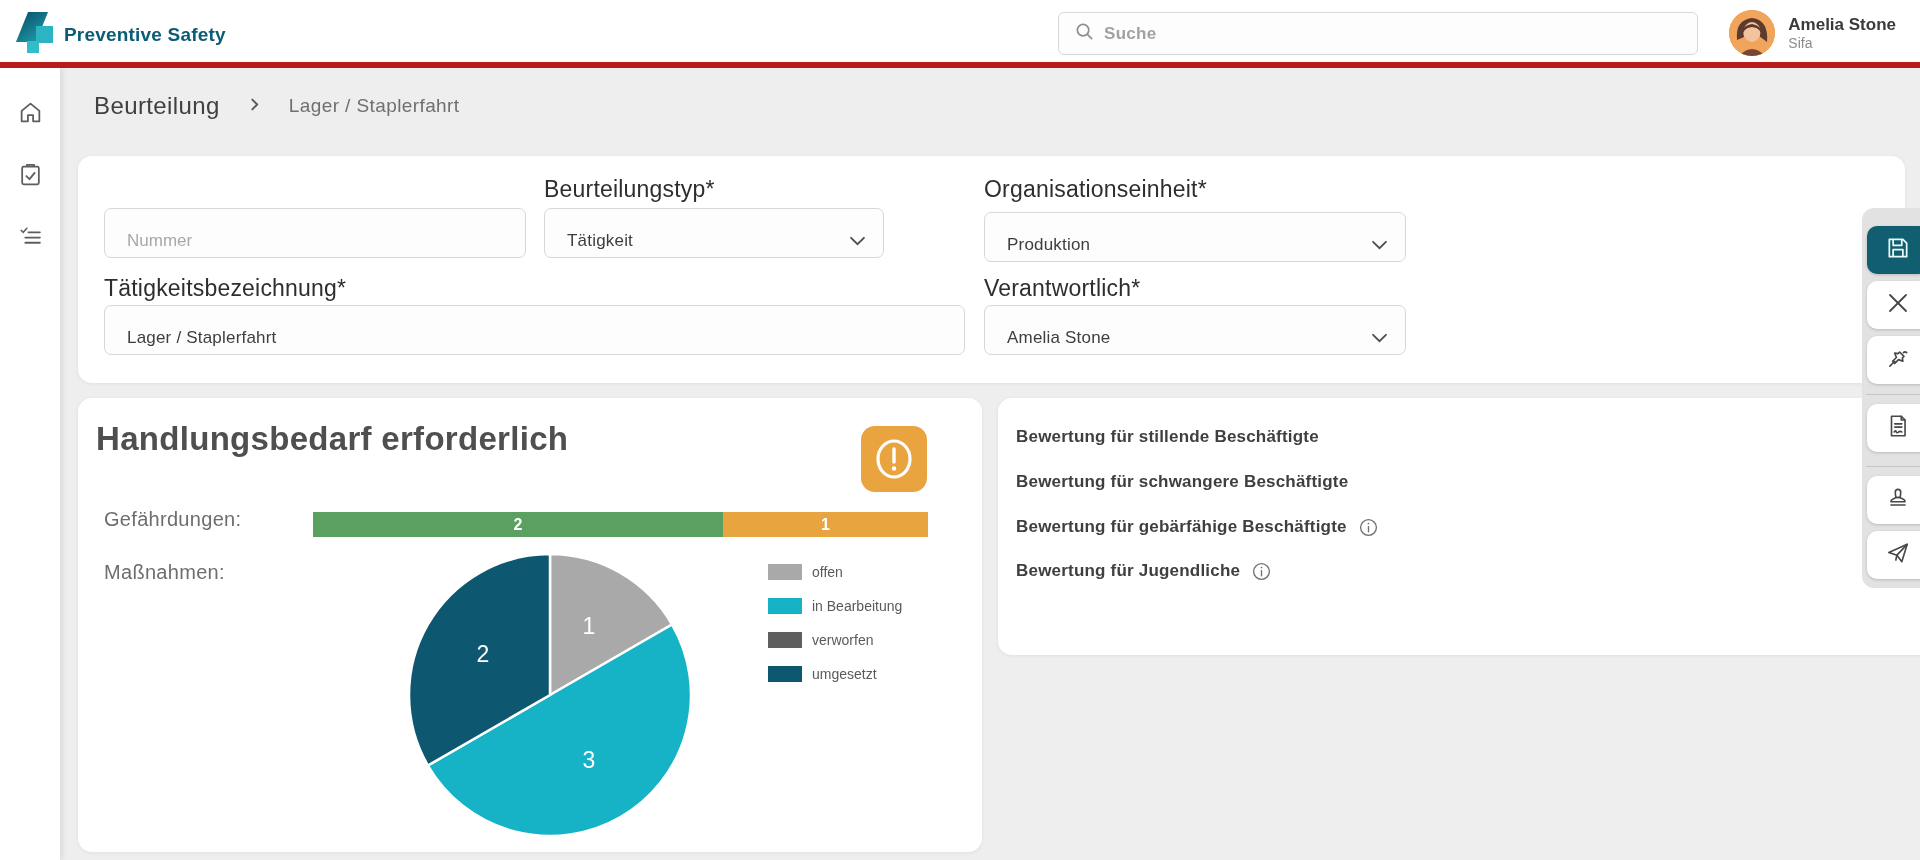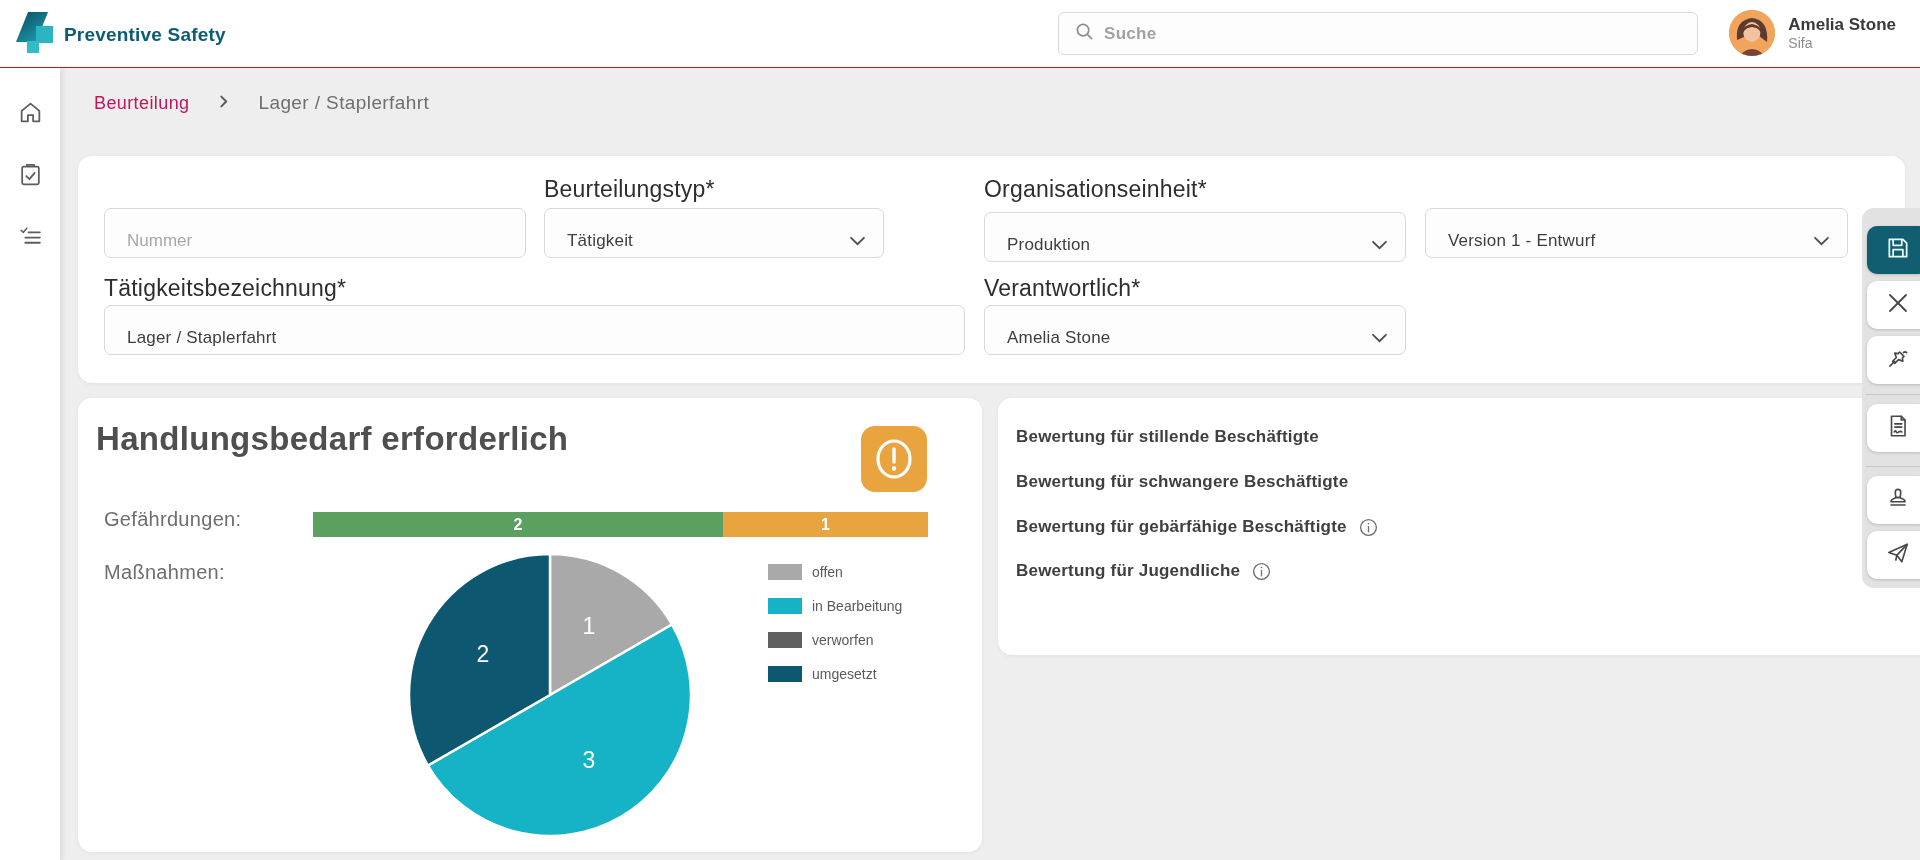--- a/index.html
+++ b/index.html
@@ -1,21 +1,21 @@
 <!DOCTYPE html>
 <html lang="de"><head>
 <meta charset="utf-8">
 <style>
   * { margin:0; padding:0; box-sizing:border-box; }
   html,body { width:1920px; height:860px; overflow:hidden;
     font-family:"Liberation Sans", sans-serif; background:#eeeeee; }
 
   
   .header { position:absolute; left:0; top:0; width:1920px; height:68px;
-    background:#ffffff; border-bottom:1px solid #b91c1c; z-index:30; }
+    background:#ffffff; border-bottom:6px solid #b91c1c; z-index:30; }
   .logo-wrap { position:absolute; left:12px; top:8px; width:48px; height:52px; }
   .logo-a { position:absolute; left:10px; top:4px; width:20px; height:30px;
     transform:skewX(-22deg); background:linear-gradient(135deg,#0c5a6e,#1d96a8); }
   .logo-b { position:absolute; left:24px; top:18px; width:17px; height:17px; background:#2cb4c2; }
   .logo-c { position:absolute; left:15px; top:33px; width:12px; height:12px; background:#32bcc9; }
   .brand { position:absolute; left:64px; top:24px; font-size:19px; font-weight:700;
     color:#0b5c74; letter-spacing:.2px; }
   .searchbox { position:absolute; left:1058px; top:12px; width:640px; height:43px;
     background:#fdfdfd; border:1px solid #d9d9d9; border-radius:6px;
     display:flex; align-items:center; padding-left:16px; gap:10px; }
@@ -28,21 +28,21 @@
   .user-role { font-size:14px; color:#8c8c8c; line-height:17px; }
 
   
   .sidebar { position:absolute; left:0; top:68px; width:60px; height:792px;
     background:#ffffff; box-shadow:2px 0 6px rgba(0,0,0,.10); z-index:20;
     display:flex; flex-direction:column; align-items:center; padding-top:32px; gap:34px; }
   .side-btn { width:28px; height:28px; display:flex; align-items:center; justify-content:center; cursor:pointer; }
 
   
   .breadcrumb { position:absolute; left:94px; top:92px; display:flex; align-items:center; gap:28px; z-index:5; }
-  .crumb-a { font-size:18px; color:#be185d; letter-spacing:.4px; }
+  .crumb-a { font-size:24px; color:#404040; letter-spacing:.4px; }
   .crumb-b { font-size:19px; color:#6f6f6f; letter-spacing:.4px; }
 
   
   .card { position:absolute; background:#ffffff; border-radius:14px;
     box-shadow:0 1px 4px rgba(0,0,0,.06); }
   .form-card   { left:78px; top:156px; width:1827px; height:227px; }
   .status-card { left:78px; top:398px; width:904px;  height:454px; }
   .list-card   { left:998px; top:398px; width:942px; height:257px; }
 
   
@@ -181,28 +181,20 @@
 
   <div class="field select" style="left:906px; top:56px; width:422px;">
     <span>Produktion</span>
     <span>
       <svg width="15" height="10" viewBox="0 0 14 9" fill="none" stroke="#4f4f4f" stroke-width="1.7" stroke-linecap="round">
           <path d="M1 1.5 L7 7.5 L13 1.5"></path>
         </svg>
     </span>
   </div>
 
-  <div class="field select" style="left:1347px; top:52px; width:423px;">
-    <span>Version 1 - Entwurf</span>
-    <span>
-      <svg width="15" height="10" viewBox="0 0 14 9" fill="none" stroke="#4f4f4f" stroke-width="1.7" stroke-linecap="round">
-          <path d="M1 1.5 L7 7.5 L13 1.5"></path>
-        </svg>
-    </span>
-  </div>
 
   <div class="f-label" style="left:26px; top:119px;">Tätigkeitsbezeichnung*</div>
   <div class="f-label" style="left:906px; top:119px;">Verantwortlich*</div>
 
   <div class="field" style="left:26px; top:149px; width:861px;">
     <span>Lager / Staplerfahrt</span>
   </div>
 
   <div class="field select" style="left:906px; top:149px; width:422px;">
     <span>Amelia Stone</span>

